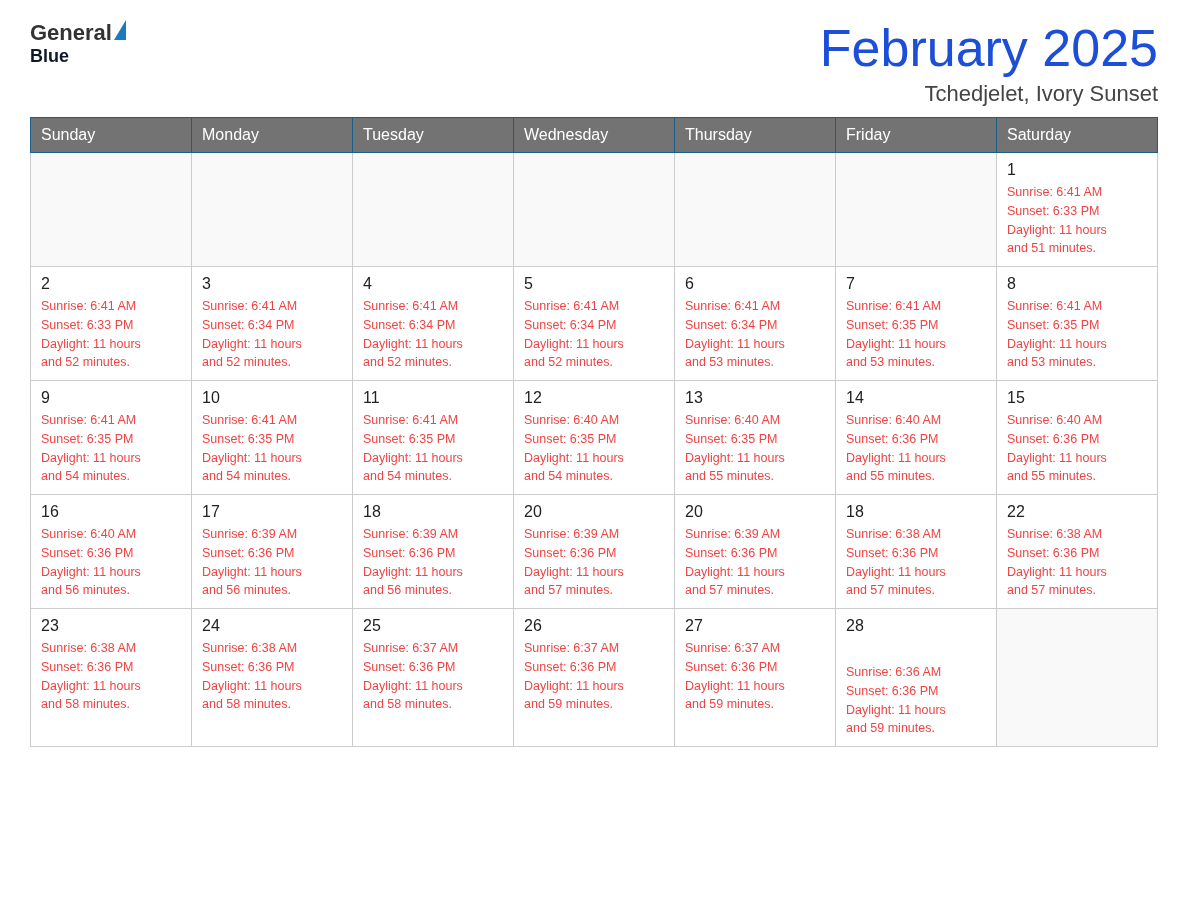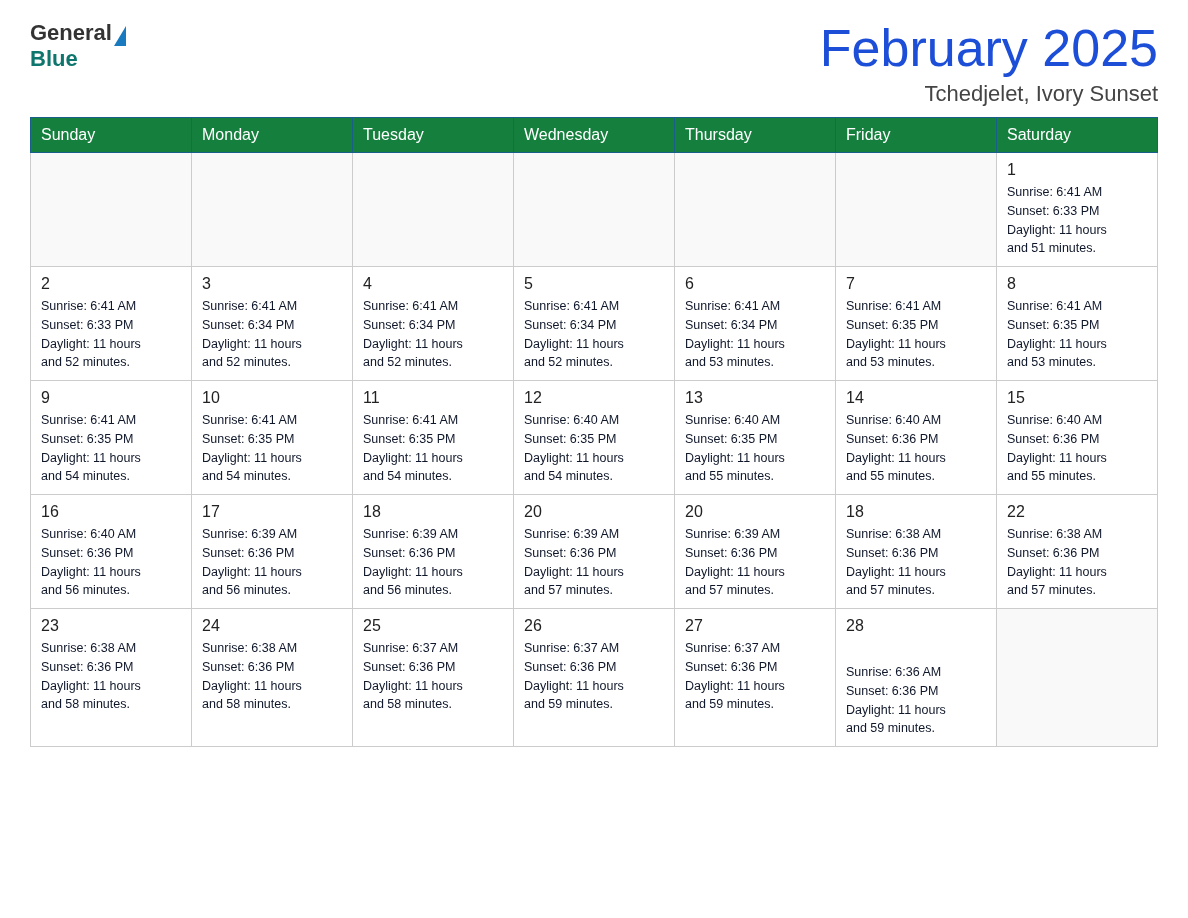--- a/index.html
+++ b/index.html
@@ -15,23 +15,23 @@
       justify-content: space-between;
       align-items: flex-start;
       margin-bottom: 10px;
     }
     .logo-text-general {
       font-size: 22px;
       font-weight: bold;
       color: #333;
     }
     .logo-text-blue {
-      font-size: 22px;
+      font-size: 18px;
       font-weight: bold;
-      color: #0f766e;
+      color: #0f172a;
     }
     .logo-triangle {
       width: 0;
       height: 0;
       border-left: 12px solid transparent;
       border-bottom: 20px solid #1a7abf;
       display: inline-block;
       margin-left: 2px;
       vertical-align: middle;
     }
@@ -48,21 +48,21 @@
       font-size: 22px;
       color: #444;
       margin-top: 4px;
     }
     .calendar {
       width: 100%;
       border-collapse: collapse;
       margin-top: 10px;
     }
     .calendar th {
-      background-color: #15803d;
+      background-color: #737373;
       color: #fff;
       text-align: left;
       padding: 8px 10px;
       font-size: 16px;
       font-weight: normal;
       border: 1px solid #1a5f8a;
     }
     .calendar td {
       vertical-align: top;
       padding: 8px 10px;
@@ -78,34 +78,34 @@
     }
     .day-number {
       font-size: 16px;
       font-weight: normal;
       color: #222;
       display: block;
       margin-bottom: 4px;
     }
     .day-info {
       font-size: 12.5px;
-      color: #0f172a;
+      color: #ef4444;
       line-height: 1.5;
     }
     .calendar td.empty {
       background: #f9f9f9;
     }
     .logo-wrapper {
       display: flex;
       flex-direction: column;
       align-items: flex-start;
     }
     .logo-row {
       display: flex;
-      align-items: flex-end;
+      align-items: flex-start;
     }
   </style>
 </head>
 <body>
 
 <div class="header">
   <div class="logo-wrapper">
     <div class="logo-row">
       <span class="logo-text-general">General</span>
       <span class="logo-triangle"></span>

